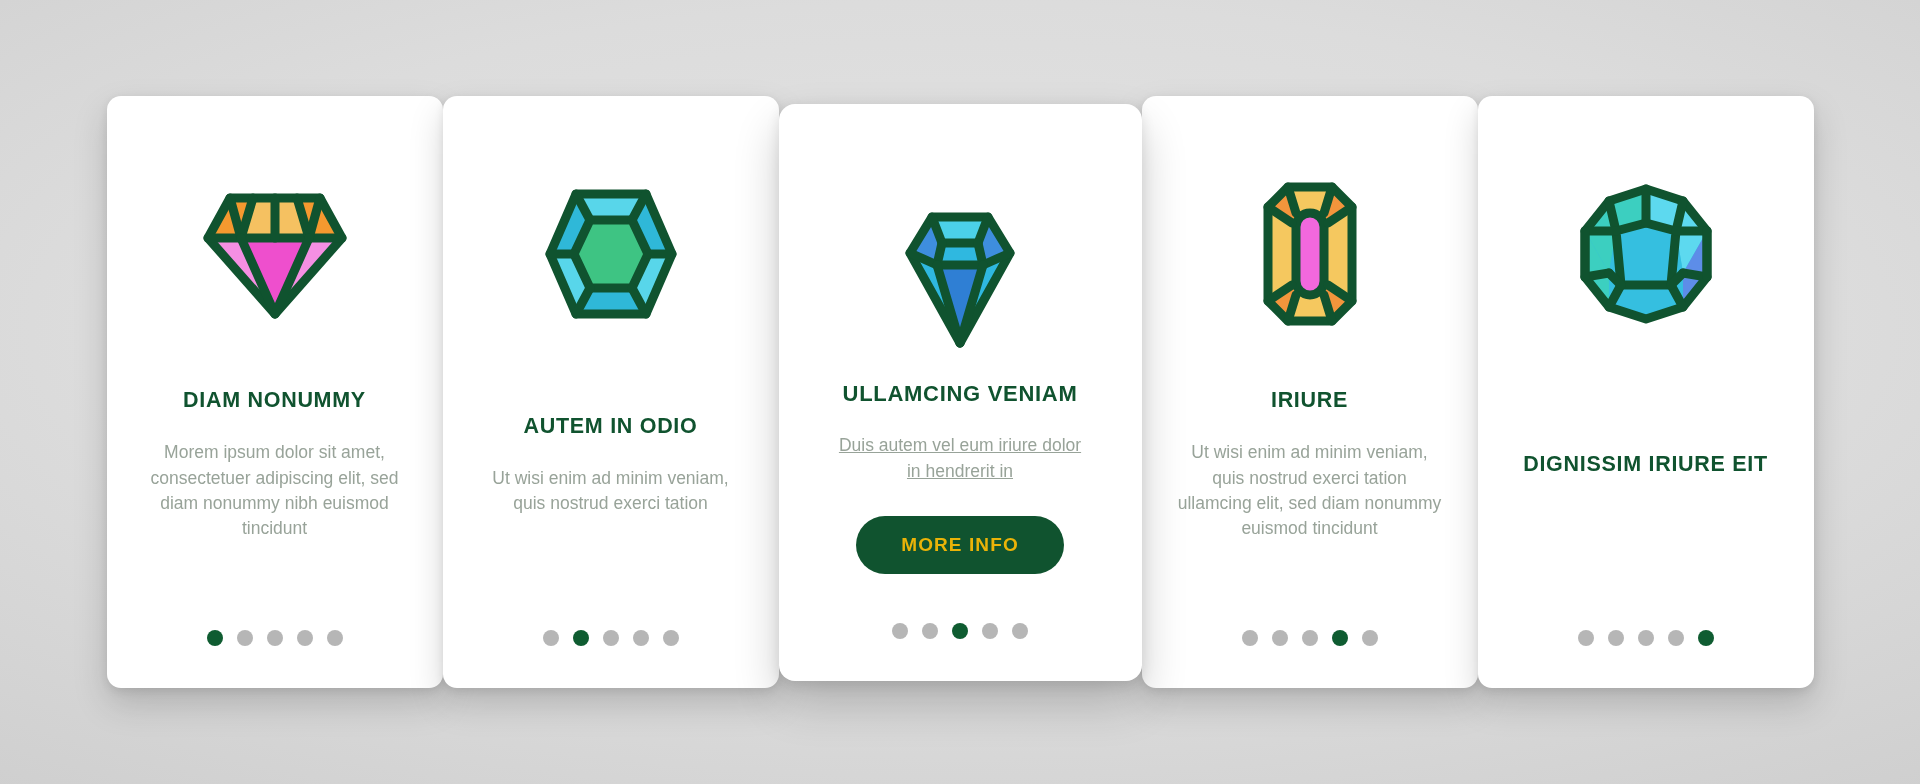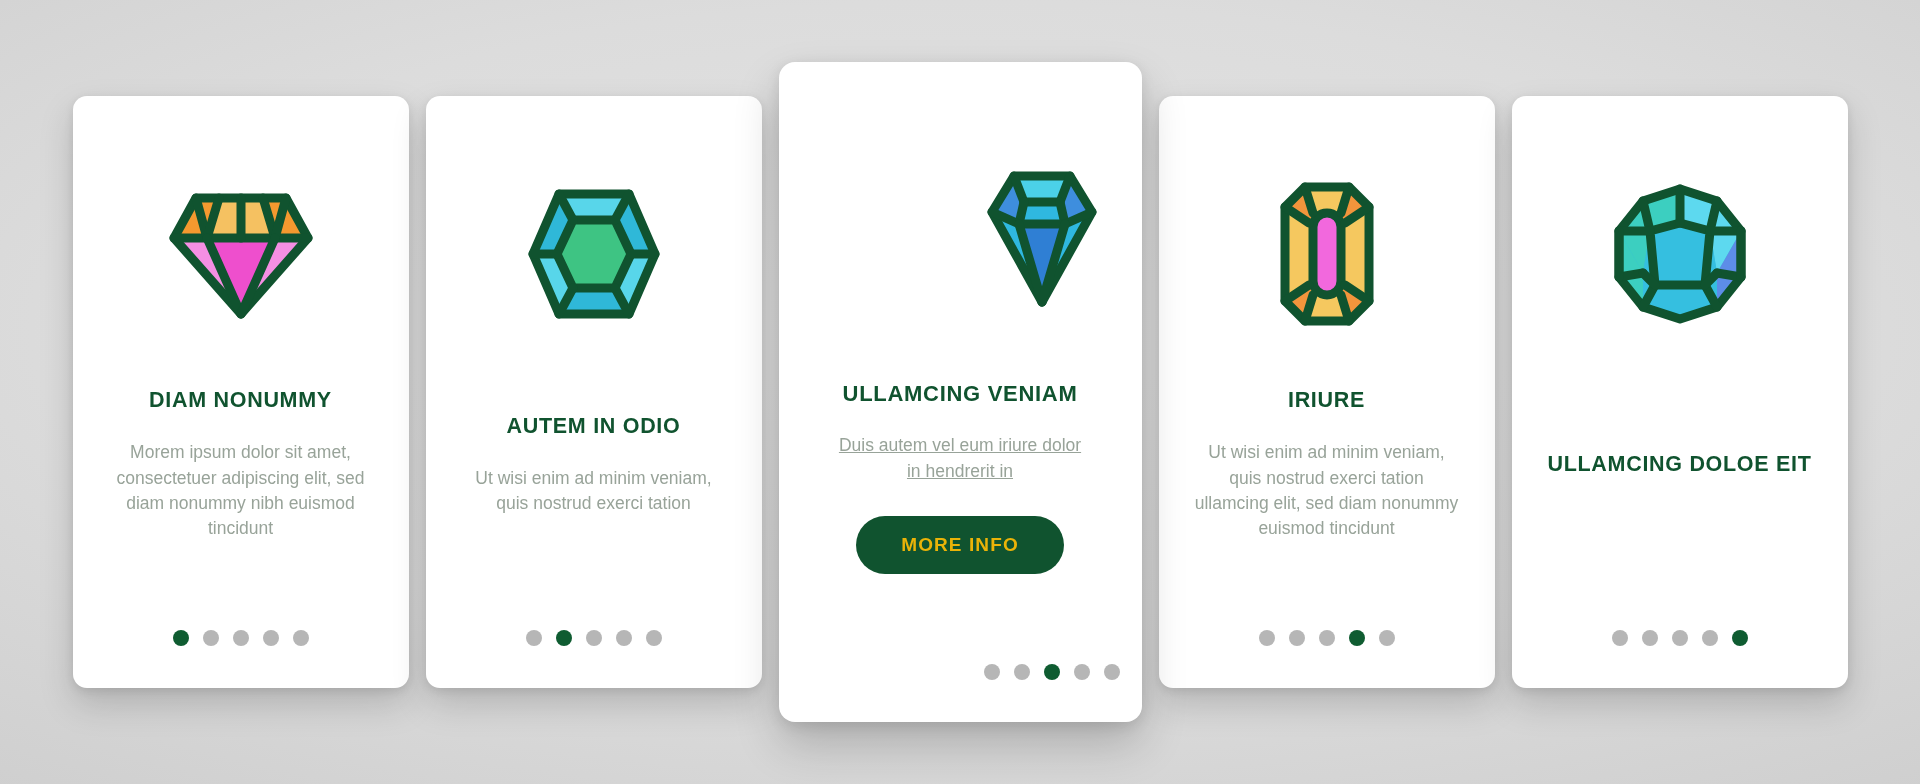--- a/index.html
+++ b/index.html
@@ -15,44 +15,42 @@
     background: radial-gradient(ellipse 120% 110% at 50% 42%, #e4e4e4 0%, #dcdcdc 38%, #cfcfcf 68%, #bdbdbd 100%);
     position: relative;
   }
 
   #stage {
     position: absolute;
     inset: 0;
     display: flex;
     align-items: center;
     justify-content: center;
-    gap: 17px;
   }
 
   .card {
     width: 336px;
     height: 592px;
     background: #ffffff;
     border-radius: 14px;
     box-shadow: 0 16px 34px rgba(0,0,0,0.17), 0 3px 10px rgba(0,0,0,0.09);
     display: flex;
     flex-direction: column;
     align-items: center;
     position: relative;
     flex: 0 0 auto;
     padding: 0 22px;
   }
 
   .card.featured {
     width: 363px;
-    height: 660px;
+    height: 577px;
     border-radius: 16px;
     z-index: 5;
     box-shadow: 0 22px 46px rgba(0,0,0,0.20), 0 4px 14px rgba(0,0,0,0.10);
-    align-items: flex-end;
   }
 
   .gem-wrap {
     margin-top: 78px;
     height: 160px;
     display: flex;
     align-items: center;
     justify-content: center;
   }
   .card.featured .gem-wrap { margin-top: 88px; height: 175px; }
@@ -338,21 +336,21 @@
               <line x1="108" y1="92" x2="96" y2="104"></line>
               <line x1="10" y1="96" x2="10" y2="50"></line>
               <line x1="132" y1="96" x2="132" y2="50"></line>
             </g>
           </g>
         </svg>
       </span>
     </div>
     <div class="spacer"></div>
     <div class="text-block">
-      <div class="card-title">ULLAMCING DOLOE EIT</div>
+      <div class="card-title">DIGNISSIM IRIURE EIT</div>
     </div>
     <div class="spacer"></div>
     <div class="dots">
       <span class="dot"></span>
       <span class="dot"></span>
       <span class="dot"></span>
       <span class="dot"></span>
       <span class="dot active"></span>
     </div>
   </div>

